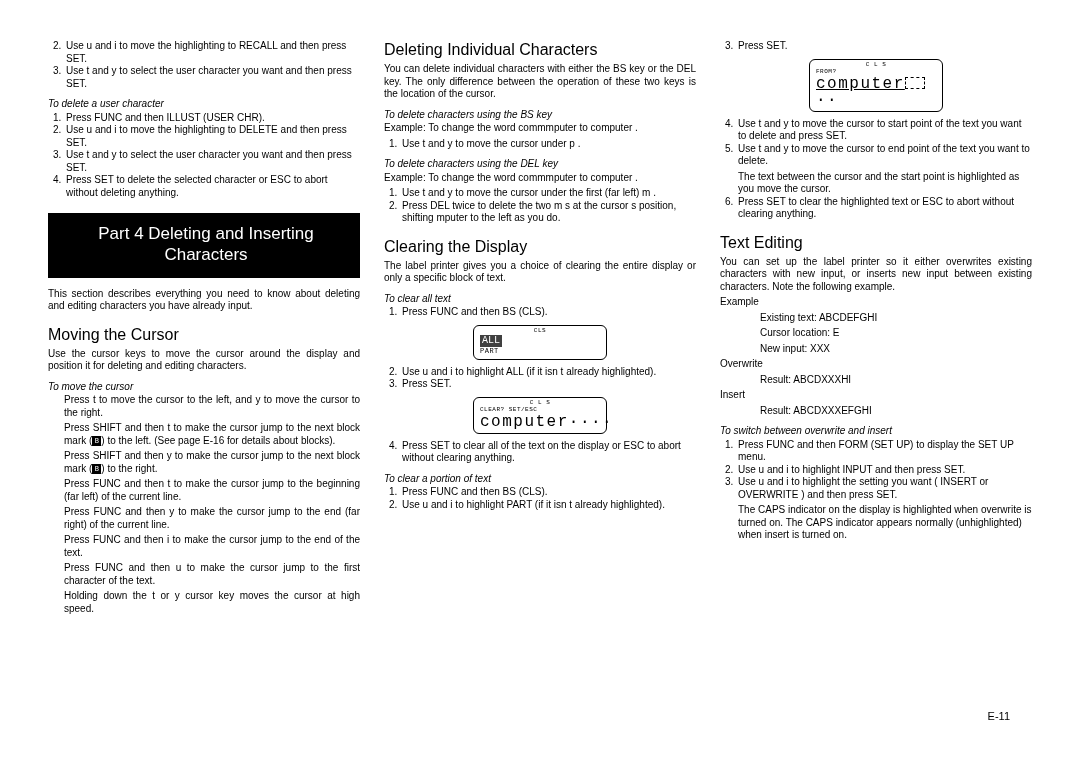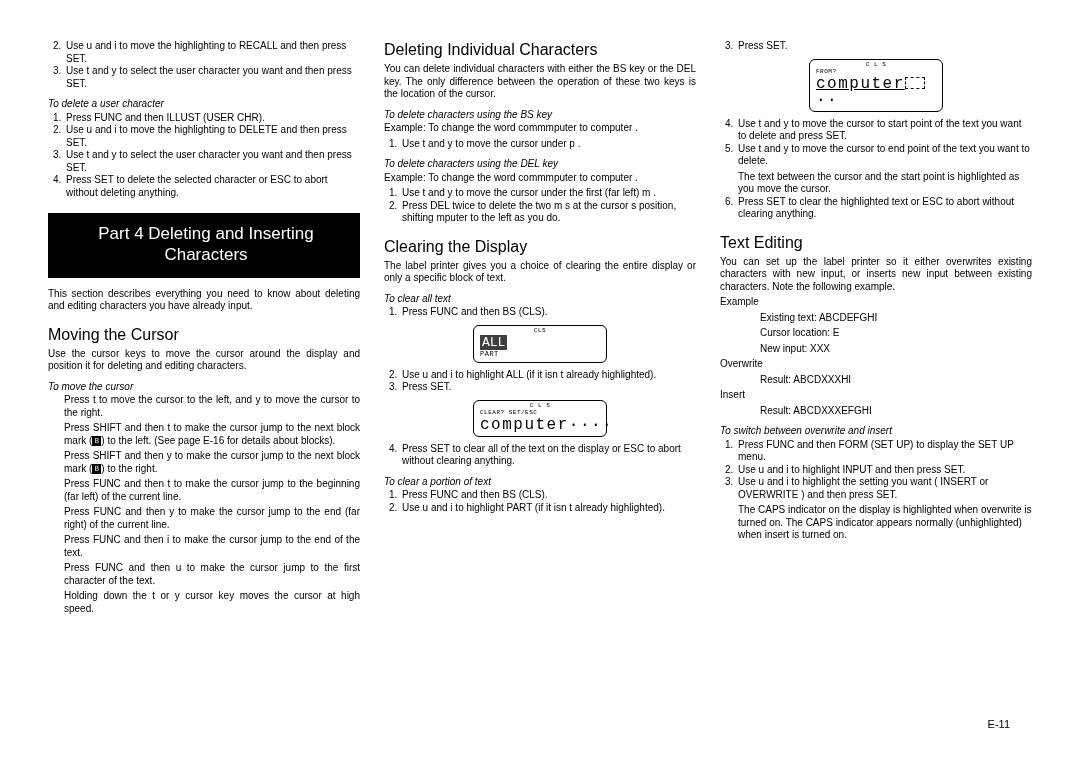--- a/index.html
+++ b/index.html
@@ -86,31 +86,31 @@
     font-size: 7px;
     text-align: center;
     line-height: 10px;
     vertical-align: middle;
     font-family: monospace;
   }
   .all-label {
     display: inline-block;
     background: #404040;
     color: #fff;
-    font-size: 13px;
+    font-size: 10px;
     padding: 0 2px;
     line-height: 1.2;
   }
   .part-label {
     font-size: 7px;
     letter-spacing: 0.5px;
   }
   .footer {
     position: absolute;
-    bottom: 28px;
+    bottom: 36px;
     right: 70px;
     font-size: 11px;
   }
   .cursor-und {
     text-decoration: underline;
   }
   .small-top {
     font-size: 6px;
     display: flex;
     justify-content: space-between;

